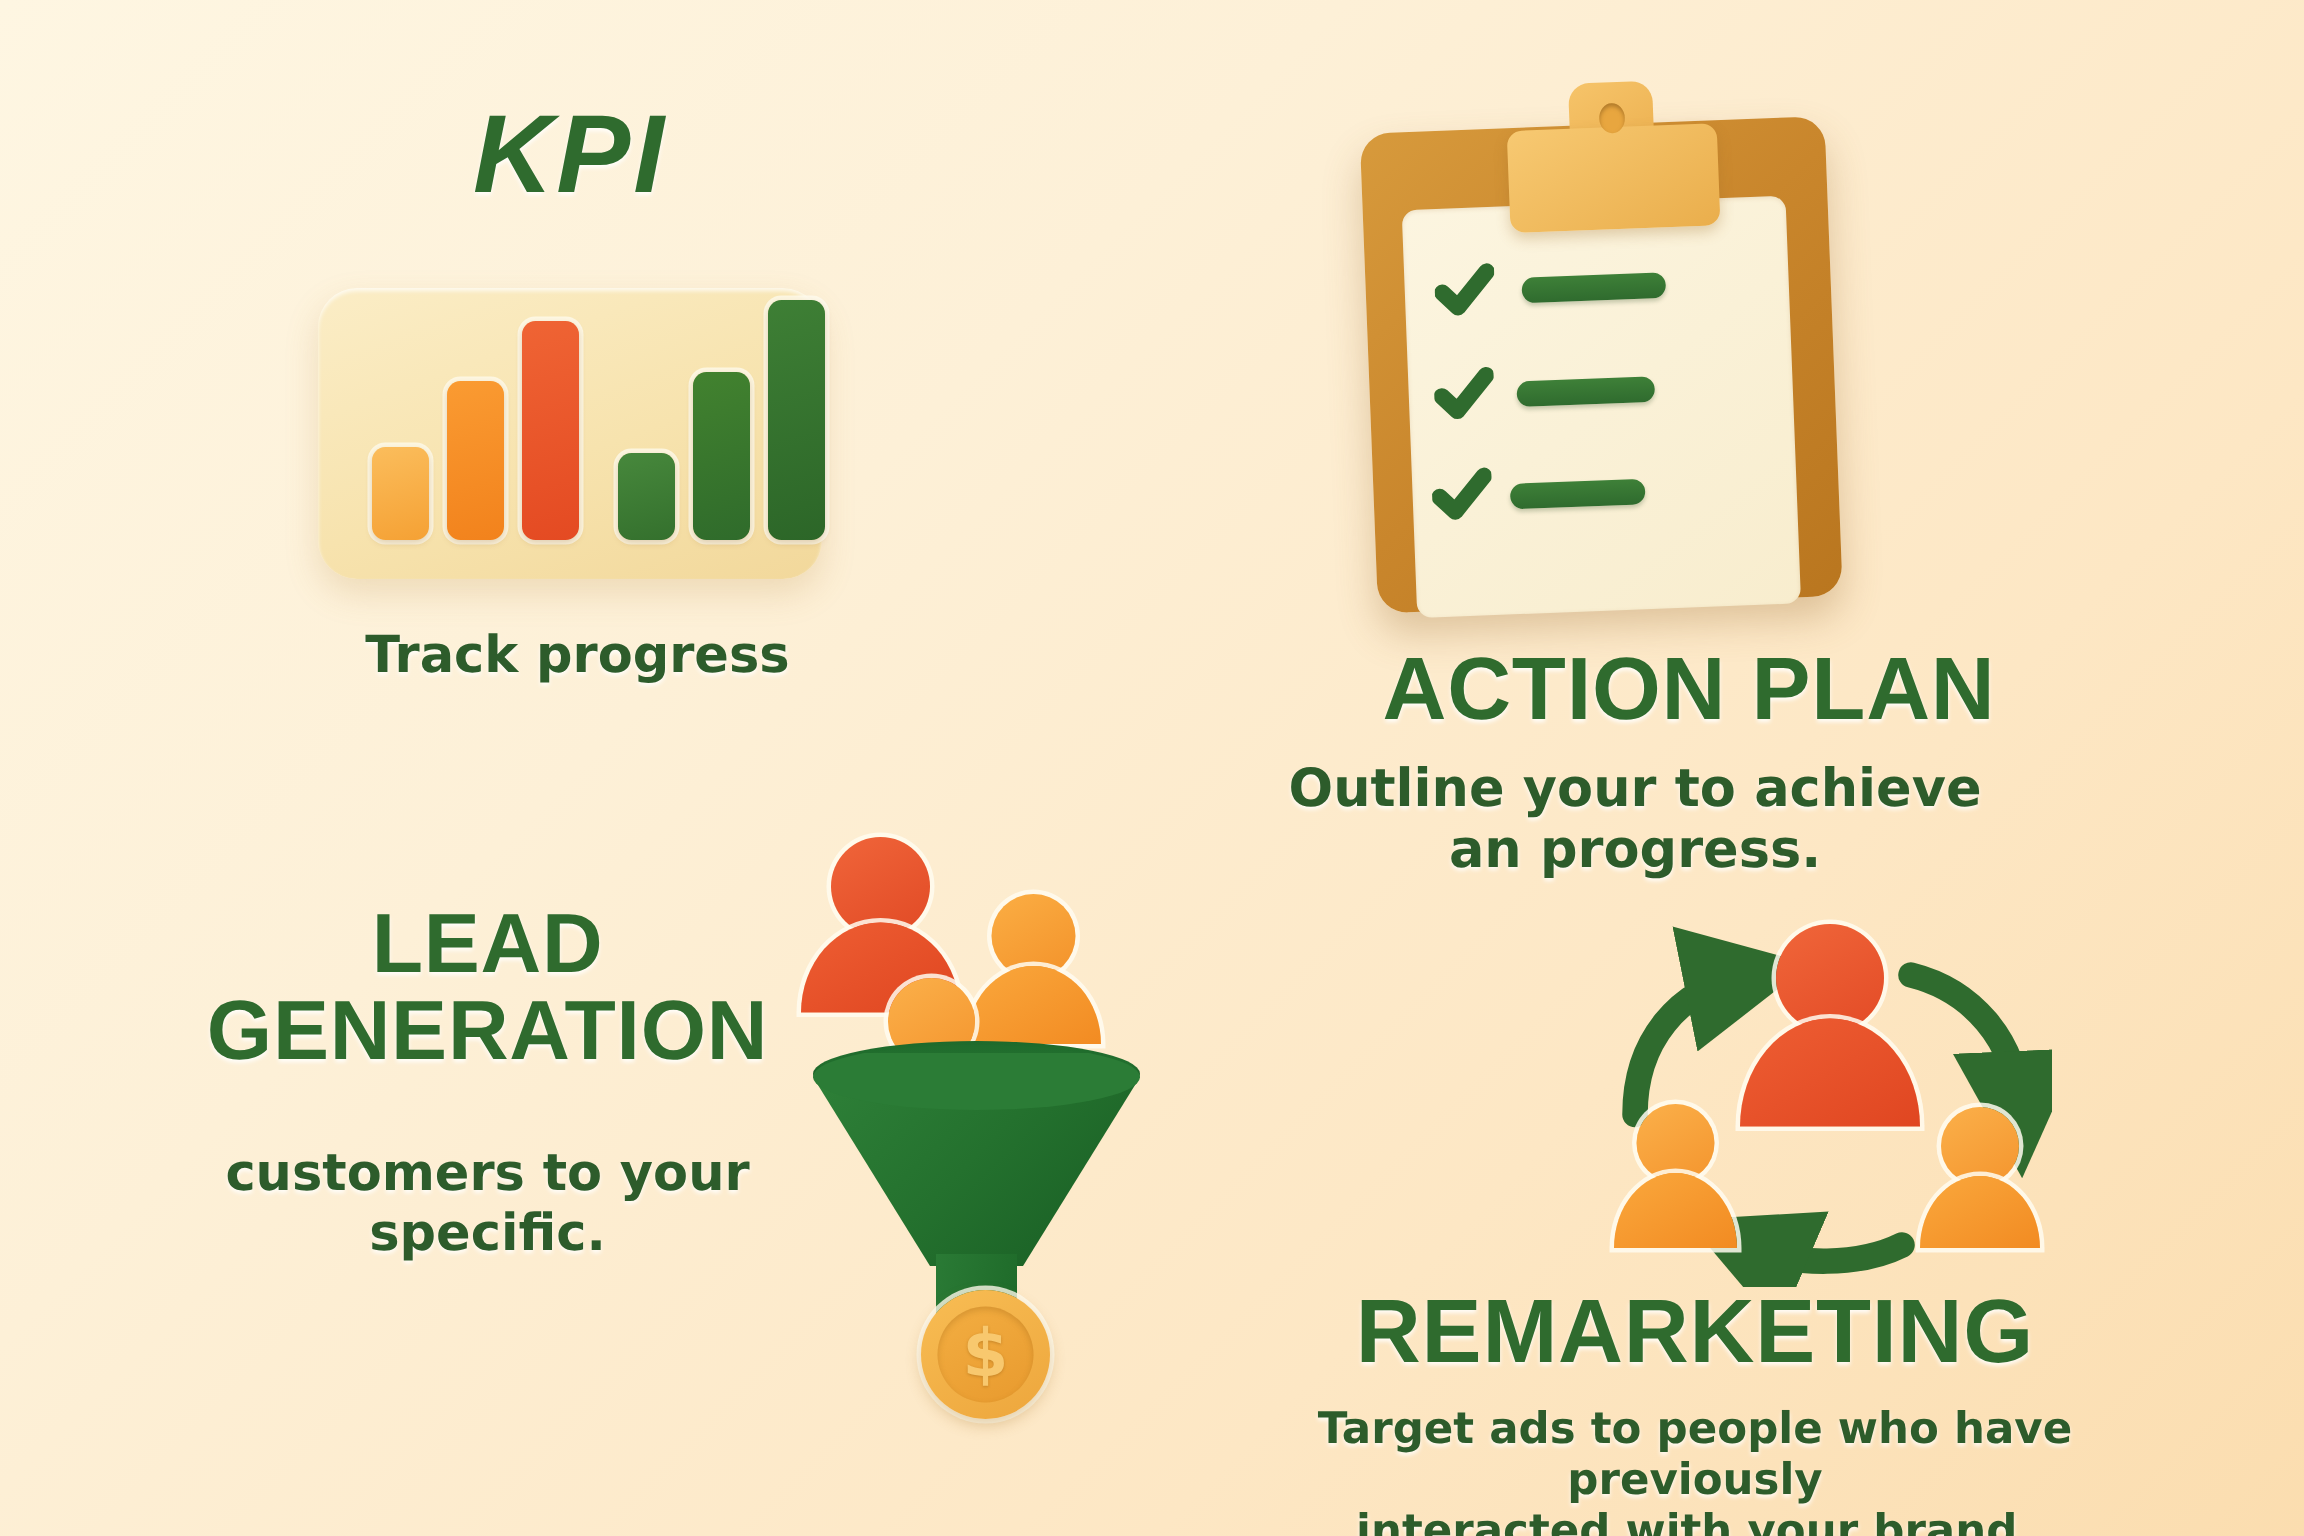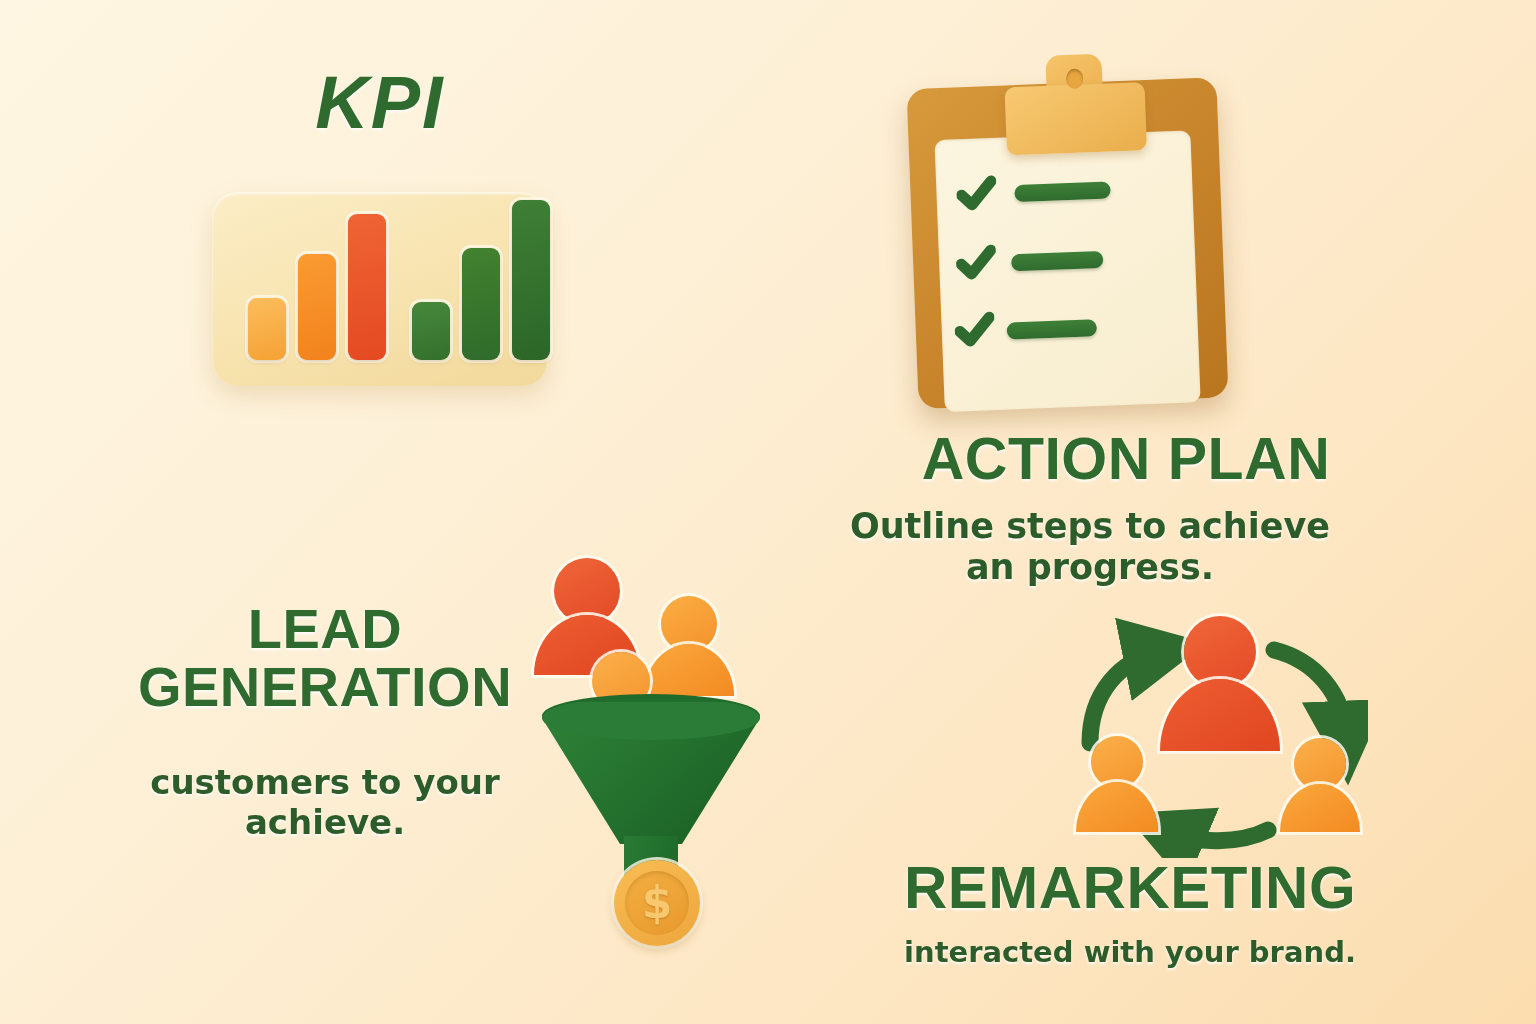--- a/index.html
+++ b/index.html
@@ -246,20 +246,21 @@
     <div id="kpi-card">
       <div class="kpi-bar" style="left:36px; width:38px; height:62px; background:linear-gradient(165deg,#FBBD5C 0%,#F5A134 100%);"></div>
       <div class="kpi-bar" style="left:86px; width:38px; height:106px; background:linear-gradient(165deg,#FA9B32 0%,#F2821C 100%);"></div>
       <div class="kpi-bar" style="left:136px; width:38px; height:146px; background:linear-gradient(165deg,#EF6434 0%,#E44A22 100%);"></div>
       <div class="kpi-bar" style="left:200px; width:38px; height:58px; background:linear-gradient(165deg,#47883C 0%,#34702D 100%);"></div>
       <div class="kpi-bar" style="left:250px; width:38px; height:112px; background:linear-gradient(165deg,#42822F 0%,#2F6B2B 100%);"></div>
       <div class="kpi-bar" style="left:300px; width:38px; height:160px; background:linear-gradient(165deg,#3E7F35 0%,#2C6628 100%);"></div>
     </div>
 
     <div class="sub" id="kpi-caption">
+      <div>Track progress</div>
     </div>
   </div>
 
   <div>
 
     <div id="clipboard">
       <div id="cb-board">
         <div id="cb-paper">
 
           <div class="cb-row" style="left:20px; top:36px;">
@@ -295,35 +296,35 @@
       <div id="cb-clip">
         <div class="clip-top"></div>
         <div class="clip-base"></div>
         <div class="clip-hole"></div>
       </div>
     </div>
 
     <div class="hdg" id="ap-heading">ACTION PLAN</div>
 
     <div class="sub" id="ap-caption">
-      <div>Outline steps to achieve</div>
+      <div>Outline your to achieve</div>
       <div>an progress.</div>
     </div>
   </div>
 
   <div>
 
     <div class="hdg" id="lg-heading">
       <div>LEAD</div>
       <div>GENERATION</div>
     </div>
 
     <div class="sub" id="lg-caption">
       <div>customers to your</div>
-      <div>achieve.</div>
+      <div>specific.</div>
     </div>
 
     <div id="funnel-art">
 
       <div class="person" style="left:14px; top:10px; width:106px; height:118px;">
         <div class="head" style="left:20px; top:0; width:66px; height:66px;
                     background:linear-gradient(150deg,#F0653A 0%,#E14A25 100%);
                     box-shadow:0 0 0 3px rgba(255,252,240,0.85);"></div>
         <div class="body" style="left:0; top:57px; width:106px; height:60px;
                     background:linear-gradient(150deg,#EE5E33 0%,#DF4520 100%);
@@ -415,17 +416,18 @@
                     box-shadow:0 0 0 3px rgba(255,252,240,0.85);"></div>
         <div class="body" style="left:0; top:46px; width:80px; height:48px;
                     background:linear-gradient(150deg,#FAA83D 0%,#F28B22 100%);
                     box-shadow:0 0 0 3px rgba(255,252,240,0.85);"></div>
       </div>
     </div>
 
     <div class="hdg" id="rm-heading">REMARKETING</div>
 
     <div class="sub" id="rm-caption">
+      <div>Target ads to people who have previously</div>
       <div>interacted with your brand.</div>
     </div>
   </div>
 
 </div>
 
 </body></html>

